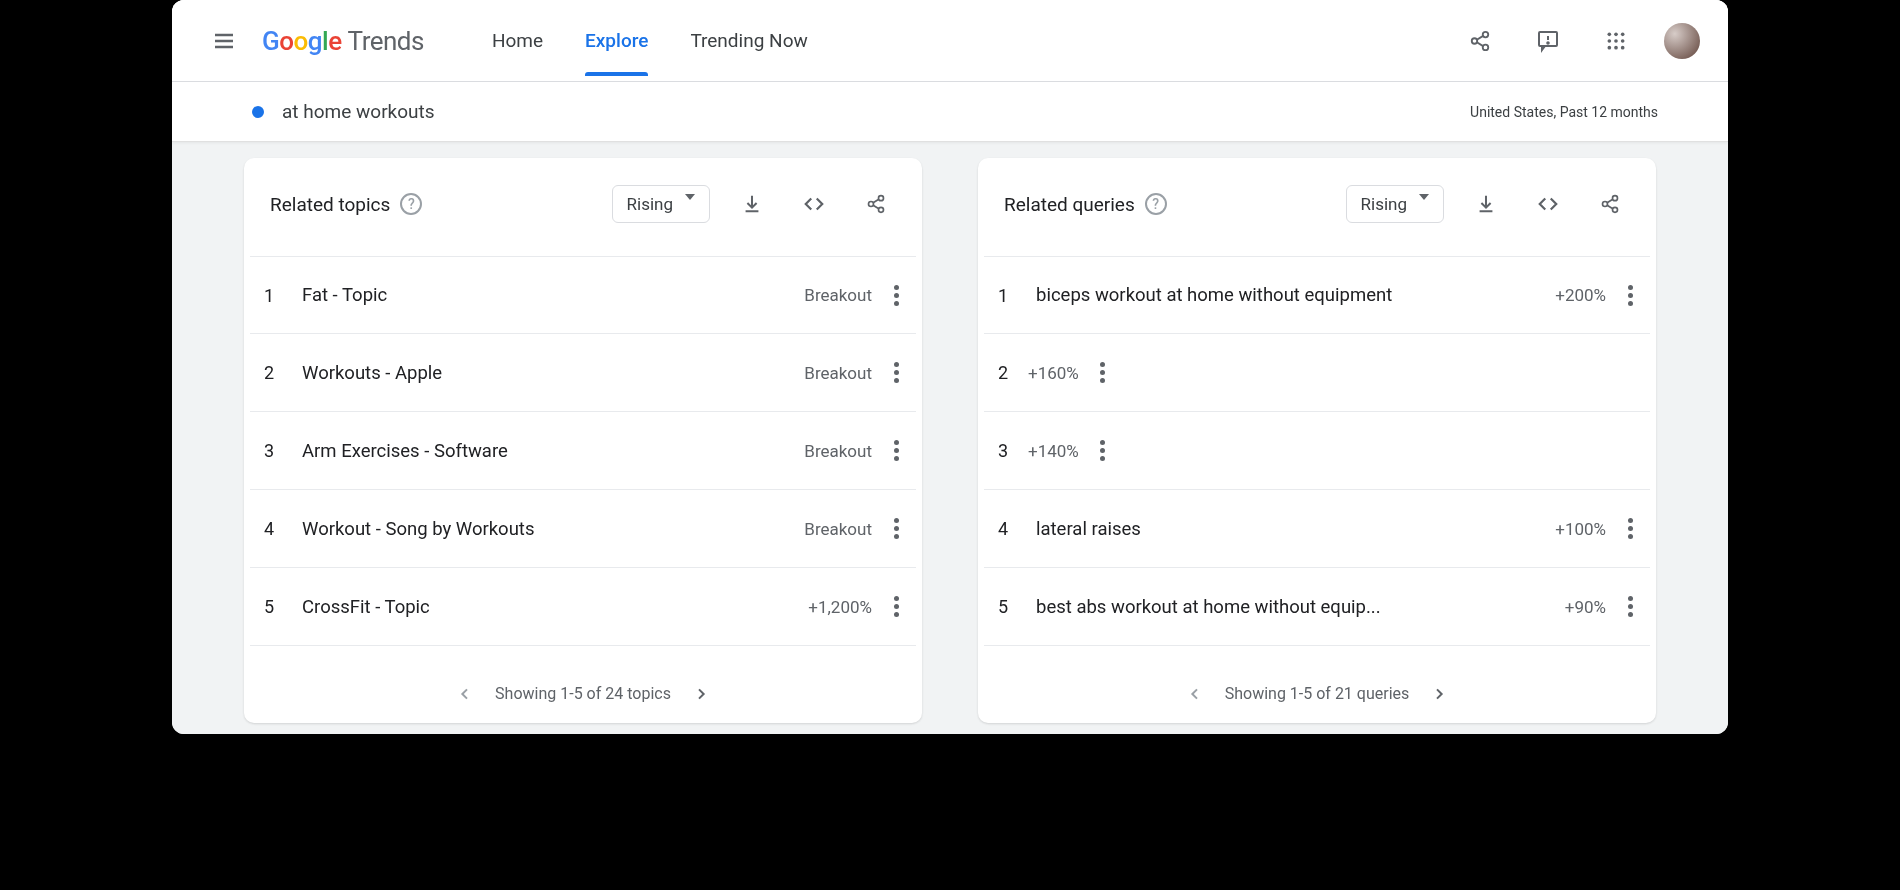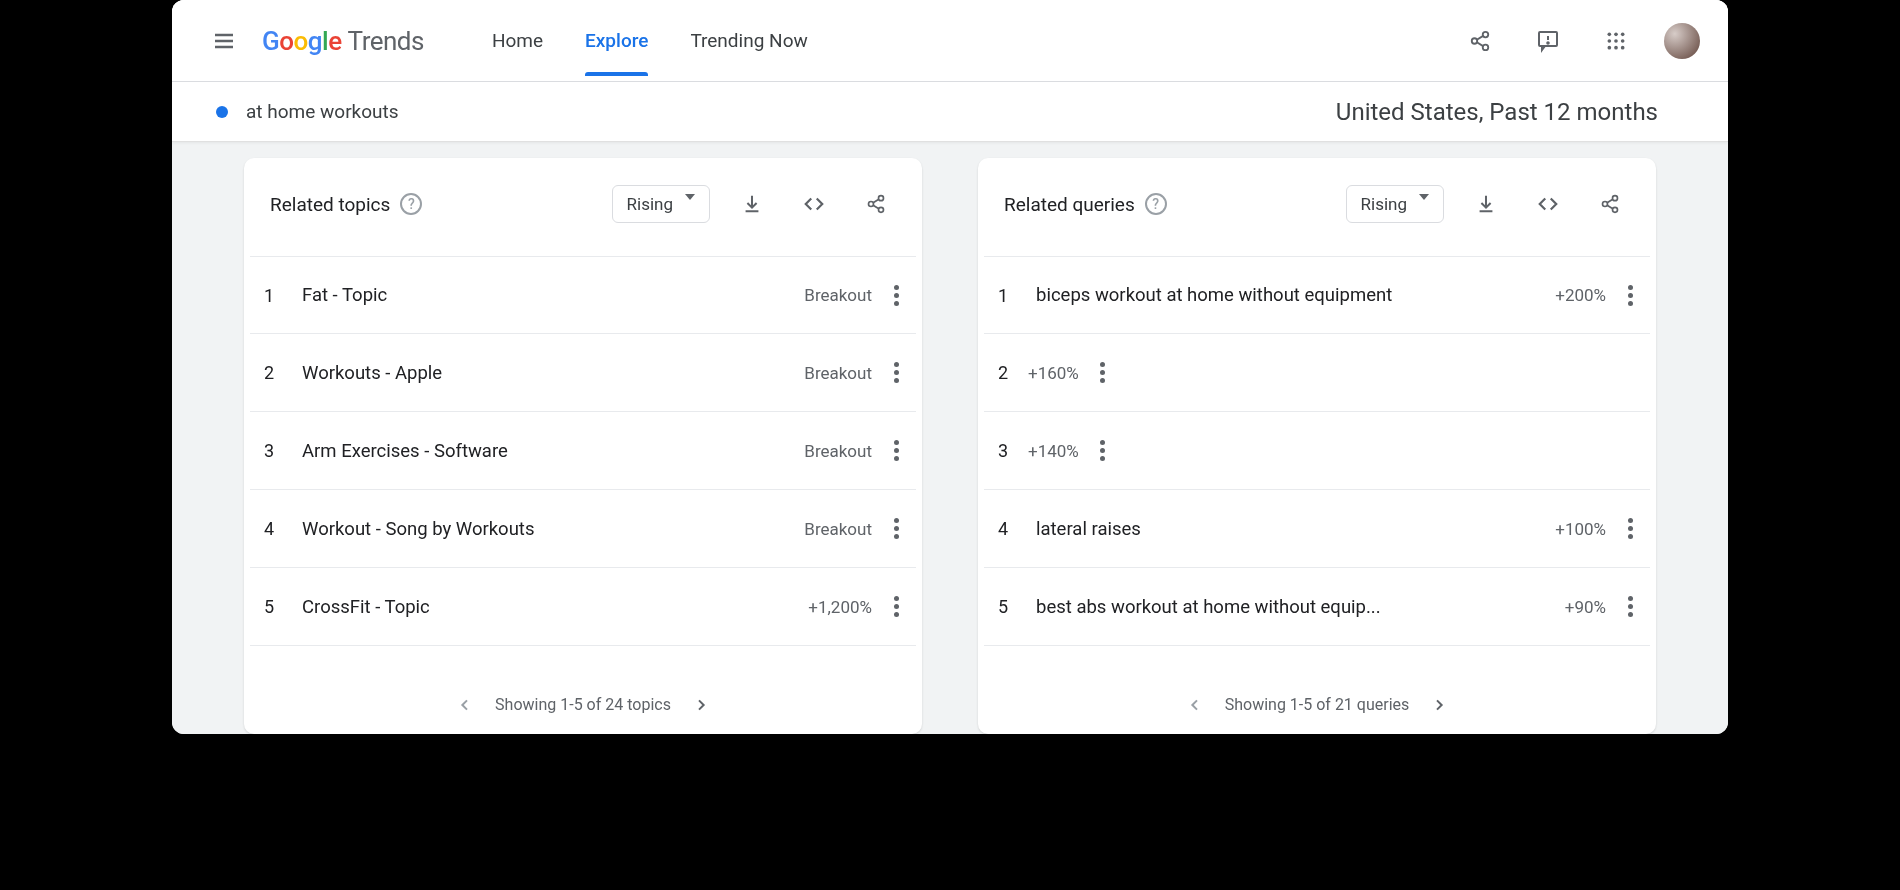--- a/index.html
+++ b/index.html
@@ -113,38 +113,38 @@
     background: radial-gradient(circle at 30% 30%, #d7ccc8, #5d4037);
     cursor:pointer;
   }
 
   
   .filter-bar {
     height: 60px;
     background: #fff;
     display: flex;
     align-items: center;
-    padding: 0 70px 0 44px;
+    padding: 0 70px 0 80px;
     border-bottom: 1px solid #e0e0e0;
     box-shadow: 0 1px 3px rgba(0,0,0,0.06);
     color: #3c4043;
   }
   .term-dot {
     width: 12px; height: 12px; border-radius: 50%; background: #1a73e8;
     margin-right: 18px;
   }
   .term-text { font-size: 19px; color:#3c4043; }
-  .filter-right { margin-left: auto; font-size: 24px; color:#3c4043; }
+  .filter-right { margin-left: auto; font-size: 14px; color:#3c4043; }
 
   
   .main {
     flex: 1;
     display: flex;
     gap: 56px;
-    padding: 16px 72px 0 72px;
+    padding: 16px 72px 11px 72px;
     overflow: hidden;
   }
   .card {
     flex: 1;
     background: #fff;
     border-radius: 10px;
     box-shadow: 0 1px 2px rgba(0,0,0,0.08), 0 1px 3px rgba(0,0,0,0.06);
     display:flex;flex-direction:column;
     overflow:hidden;
   }

